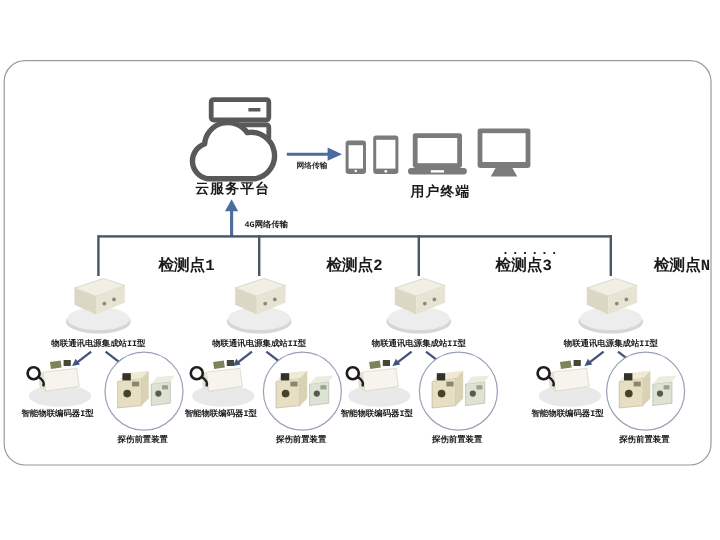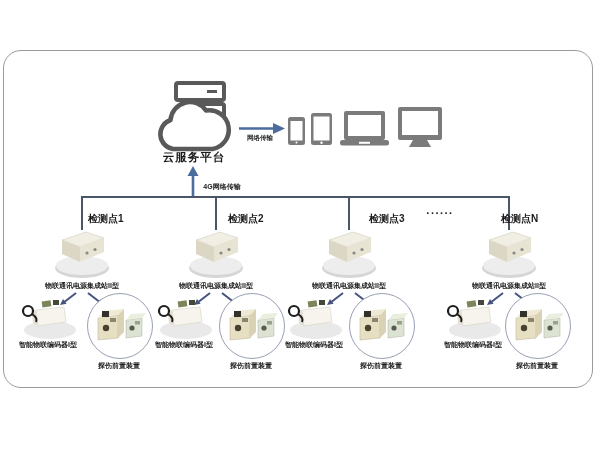--- a/index.html
+++ b/index.html
@@ -1,23 +1,23 @@
 <!DOCTYPE html>
 <html><head>
 <meta charset="utf-8">
 <style>
   html,body{margin:0;padding:0;background:#fff;}
   #canvas{position:relative;width:600px;height:450px;background:#fff;overflow:hidden;
-          font-family:Liberation Sans, sans-serif;color:#1a1a1a;}
+          font-family:Liberation Mono, monospace;color:#1a1a1a;}
   .abs{position:absolute;}
   #frame{left:3px;top:50px;width:588px;height:336px;border:1px solid #9a9a9a;border-radius:18px;}
   .lbl{font-weight:bold;text-align:center;white-space:nowrap;}
   .lbl-big{font-size:11.5px;letter-spacing:1px;}
   .lbl-sm{font-size:7px;transform-origin:center top;}
-  .lbl-pt{font-size:10px;}
+  .lbl-pt{font-size:13px;margin-left:44px;}
   .line{background:#4b5568;}
   .circle-group{border:1px solid #98a0b4;border-radius:50%;background:#fff;}
   svg{display:block;}
 </style>
 </head>
 <body>
 
 <div id="canvas">
 
   <div class="abs" id="frame"></div>
@@ -53,20 +53,21 @@
       <rect x="62" y="10" width="33" height="21" fill="#fff"></rect>
       <rect x="54" y="35" width="49" height="5.5" rx="2.5"></rect>
       <rect x="73" y="36.8" width="11" height="2" fill="#fff"></rect>
     </g>
     <g fill="#7b7b7b">
       <rect x="112" y="2" width="44" height="33" rx="2"></rect>
       <rect x="116" y="6" width="36" height="24" fill="#fff"></rect>
       <polygon points="127,35 141,35 145,42 123,42"></polygon>
     </g>
   </svg>
+  <div class="abs lbl lbl-big" style="left:329px;top:152px;width:76px;">用户终端</div>
 
   <svg class="abs" style="left:186px;top:166px;" width="14" height="32" viewBox="0 0 14 32">
     <line x1="7" y1="9" x2="7" y2="31" stroke="#4a6d9e" stroke-width="2.6"></line>
     <polygon points="7,0 1.5,10 12.5,10" fill="#4a6d9e"></polygon>
   </svg>
   <div class="abs lbl lbl-sm" style="left:199px;top:182px;width:46px;font-size:7px;">4G网络传输</div>
 
   <div class="abs line" style="left:82px;top:196px;width:428px;height:2px;"></div>
 
   <div class="abs lbl" style="left:418px;top:204px;width:44px;font-size:11px;letter-spacing:1.5px;">......</div>

